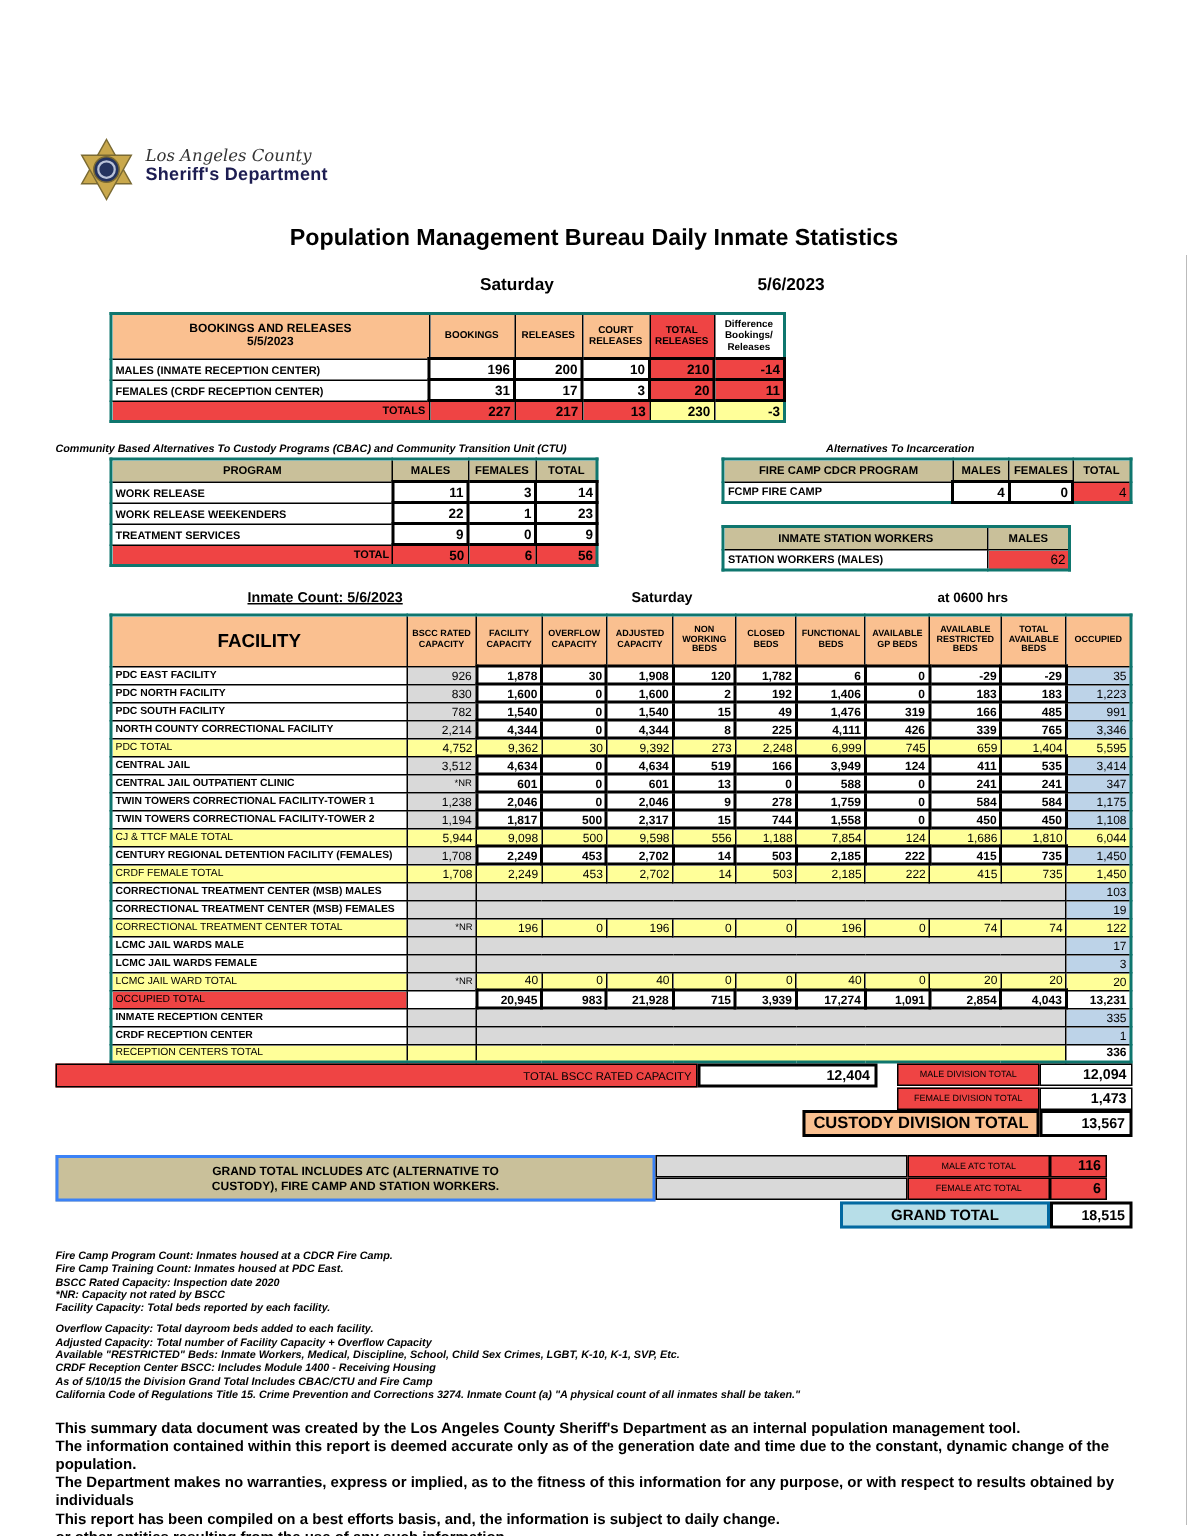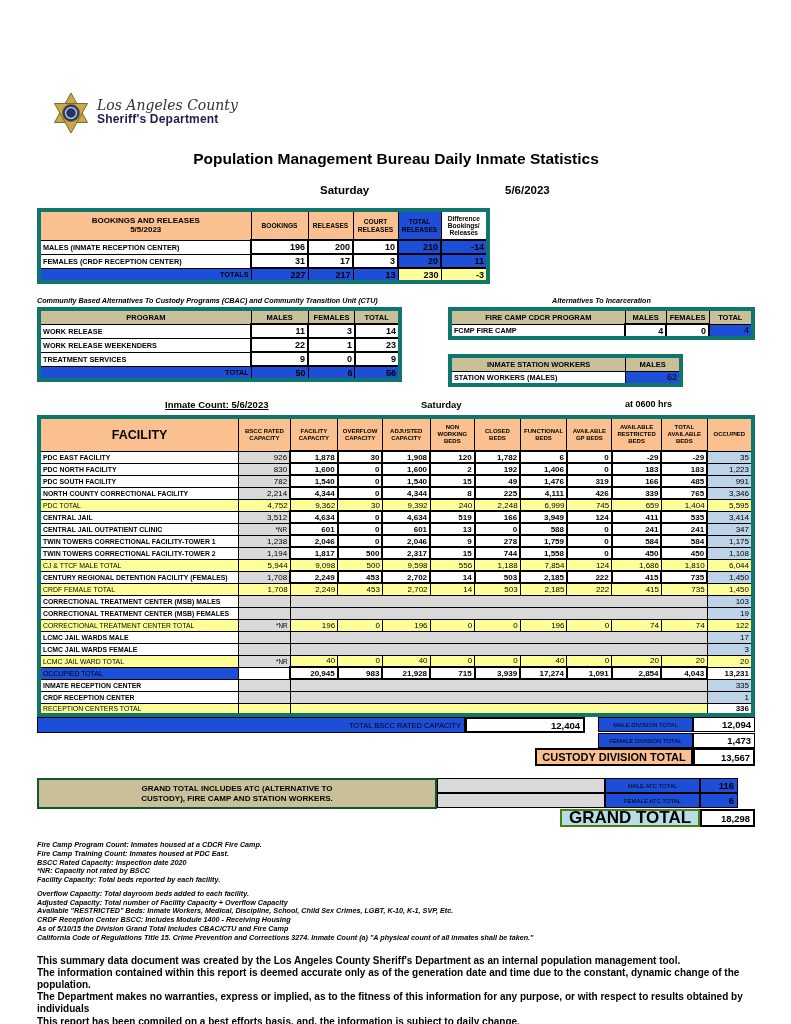--- a/index.html
+++ b/index.html
@@ -5,34 +5,34 @@
   html,body{margin:0;padding:0;background:#888;}
   *{box-sizing:border-box;}
   .page{
     width:791px;height:1024px;background:#fff;margin:0 auto;position:relative;
     font-family:"Liberation Sans",sans-serif;color:#000;overflow:hidden;
     padding:92px 36px 0 37px;
   }
   
   .logo-row{display:flex;align-items:flex-start;gap:6px;height:44px;margin-left:14px;}
   .logo-text{padding-top:6px;line-height:1.05;}
-  .agency1{font-family:"DejaVu Serif",serif;font-style:italic;font-size:14px;color:#333;}
+  .agency1{font-family:"DejaVu Serif",serif;font-style:italic;font-size:11px;color:#333;}
   .agency2{font-weight:bold;font-size:12px;color:#1d1d52;letter-spacing:.2px;}
   .doc-title{text-align:center;font-weight:bold;font-size:15.5px;margin-top:14px;}
   .dayrow{position:relative;height:16px;margin-top:16px;font-weight:bold;font-size:11.5px;}
   .dayrow .day{position:absolute;left:283px;}
   .dayrow .date{position:absolute;left:468px;}
   
   table{border-collapse:collapse;table-layout:fixed;}
   td,th{border:1px solid #000;padding:0 2px;overflow:hidden;white-space:nowrap;font-weight:normal;}
-  .tbl{border:4px solid #0f766e;}
+  .tbl{border:2px solid #0f766e;margin-left:36px;}
   .thick{border:2px solid #000;}
   .bold{font-weight:bold;}
   .right{text-align:right;}
-  .pe{background:#FAC090;}  .gr{background:#1d4ed8;}  .ylw{background:#FFFF99;}
+  .pe{background:#FAC090;}  .gr{background:#ef4444;}  .ylw{background:#FFFF99;}
   .bl{background:#BDD3E8;}  .gy{background:#D9D9D9;}  .kh{background:#C9C09A;}
   .aq{background:#B7DEE8;}
   
   .bk{margin-top:8px;}
   .bk th{height:30px;white-space:normal;line-height:1.1;}
   .bk td{height:14px;}
   .bh{font-size:6.6px;font-weight:bold;text-align:center;}
   .bt{font-size:8px;font-weight:bold;text-align:center;}
   .rl{font-size:7.3px;font-weight:bold;}
   .num{font-size:9px;text-align:right;}
@@ -63,25 +63,25 @@
   .cell{border:1px solid #000;padding:0 3px;display:flex;align-items:center;overflow:hidden;white-space:nowrap;}
   .bscc-lbl{width:428px;height:16px;justify-content:flex-end;font-size:7.5px;}
   .bscc-val{width:120px;height:16px;justify-content:flex-end;font-weight:bold;font-size:9.5px;border:2px solid #000;}
   .div-lbl{width:95px;height:15px;justify-content:center;font-size:6px;}
   .div-val{width:62px;height:15px;justify-content:flex-end;font-weight:bold;font-size:9.5px;}
   .cust-lbl{width:158px;height:18px;justify-content:center;font-weight:bold;font-size:11px;border:2px solid #000;}
   .cust-val{width:62px;height:18px;justify-content:flex-end;font-weight:bold;font-size:9.5px;border:2px solid #000;}
   .spacer{flex:1;border:none;}
   
   .grand{margin-top:12px;}
-  .g-note{width:400px;justify-content:center;flex-direction:column;font-weight:bold;font-size:8px;line-height:1.15;height:30px;border:2px solid #14532d;text-align:center;}
+  .g-note{width:400px;justify-content:center;flex-direction:column;font-weight:bold;font-size:8px;line-height:1.15;height:30px;border:2px solid #3b82f6;text-align:center;}
   .g-gray{width:168px;height:15px;}
   .g-lbl{width:95px;height:15px;justify-content:center;font-size:6px;}
   .g-val{width:38px;height:15px;justify-content:flex-end;font-weight:bold;font-size:9.5px;}
-  .gg-lbl{width:140px;height:18px;justify-content:center;font-weight:bold;font-size:17px;border:2px solid #4d7c0f;text-align:right;}
+  .gg-lbl{width:140px;height:18px;justify-content:center;font-weight:bold;font-size:10px;border:2px solid #0369a1;text-align:right;}
   .gg-val{width:55px;height:18px;justify-content:flex-end;font-weight:bold;font-size:9.5px;border:2px solid #000;}
   
   .foot{margin-top:14px;font-size:7.2px;font-weight:bold;font-style:italic;line-height:1.22;}
   .foot .fspacer{height:5px;}
   .discl{margin-top:12px;font-size:10px;font-weight:bold;line-height:1.22;}
 </style>
 </head>
 <body>
 
 <div class="page">
@@ -343,21 +343,21 @@
           <td class="fn bold thick">339</td>
           <td class="fn bold thick">765</td>
           <td class="fn bl">3,346</td>
         </tr>
         <tr>
           <td class="fl right ylw">PDC TOTAL</td>
           <td class="fn ylw">4,752</td>
           <td class="fn ylw">9,362</td>
           <td class="fn ylw">30</td>
           <td class="fn ylw">9,392</td>
-          <td class="fn ylw">240</td>
+          <td class="fn ylw">273</td>
           <td class="fn ylw">2,248</td>
           <td class="fn ylw">6,999</td>
           <td class="fn ylw">745</td>
           <td class="fn ylw">659</td>
           <td class="fn ylw">1,404</td>
           <td class="fn ylw">5,595</td>
         </tr>
         <tr>
           <td class="fl bold">CENTRAL JAIL</td>
           <td class="fn gy">3,512</td>
@@ -576,21 +576,21 @@
         <div class="sumrow">
           <div class="cell gy g-gray"></div>
           <div class="cell gr g-lbl">FEMALE ATC TOTAL</div>
           <div class="cell gr g-val">6</div>
         </div>
       </div>
     </div>
     <div class="sumrow">
       <div class="spacer"></div>
       <div class="cell aq gg-lbl">GRAND TOTAL</div>
-      <div class="cell gg-val">18,298</div>
+      <div class="cell gg-val">18,515</div>
     </div>
   </div>
 
   <div class="foot" id="footnotes">
       <div>Fire Camp Program Count: Inmates housed at a CDCR Fire Camp.</div>
       <div>Fire Camp Training Count: Inmates housed at PDC East.</div>
       <div>BSCC Rated Capacity: Inspection date 2020</div>
       <div>*NR: Capacity not rated by BSCC</div>
       <div>Facility Capacity: Total beds reported by each facility.</div>
       <div class="fspacer"></div>

